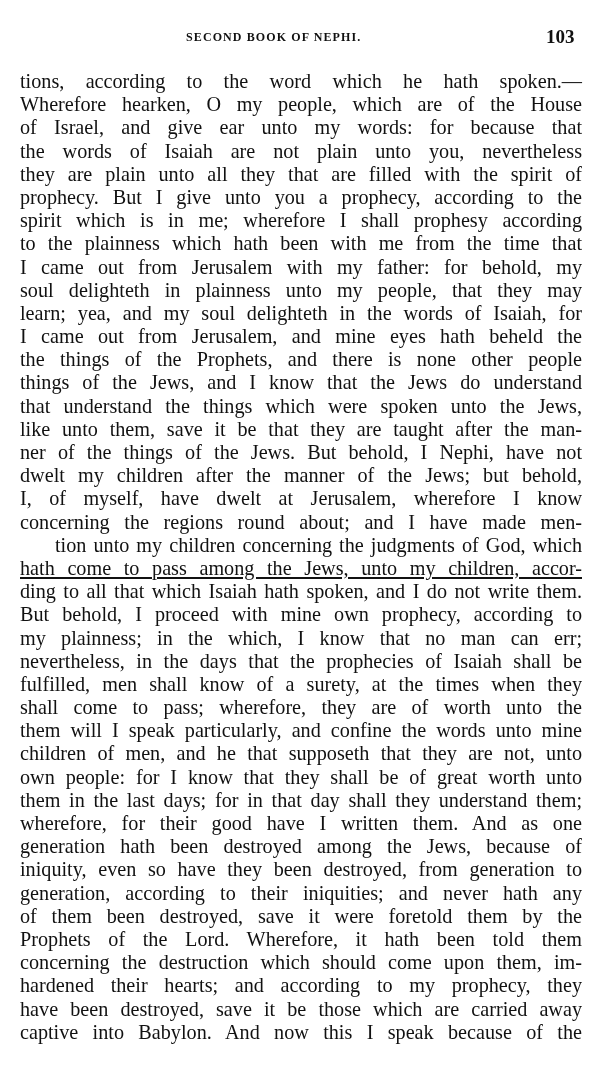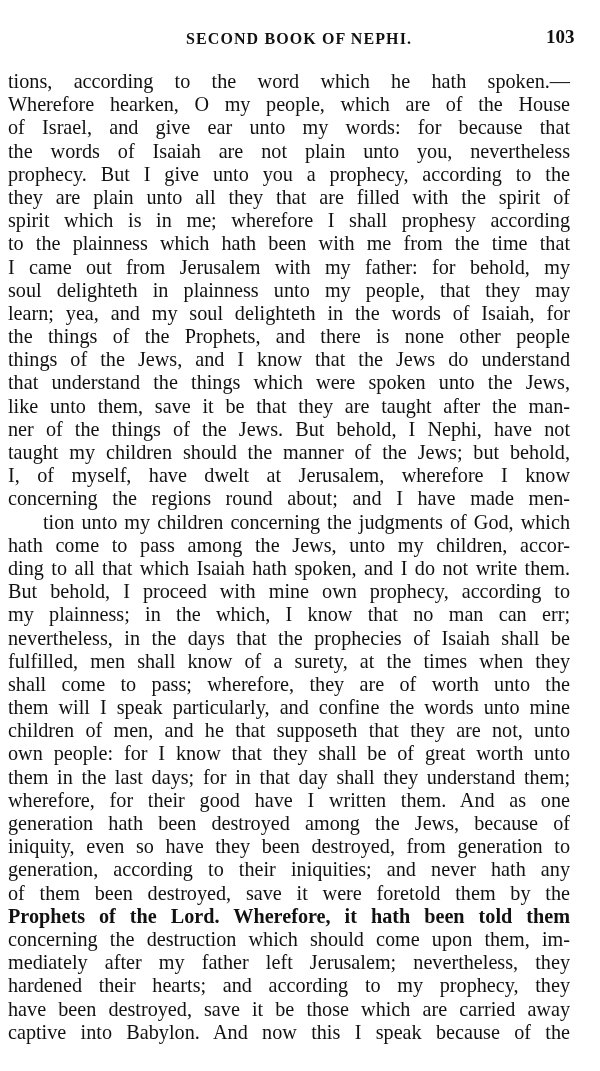--- a/index.html
+++ b/index.html
@@ -19,37 +19,37 @@
     position: absolute;
     top: 26px;
     left: 0;
     width: 600px;
     height: 24px;
   }
   .running-head {
     position: absolute;
     left: 186px;
     top: 4px;
-    font-size: 16px;
+    font-size: 12px;
     font-weight: bold;
     letter-spacing: 1.1px;
     white-space: nowrap;
   }
   .page-number {
     position: absolute;
     left: 546px;
     top: 0px;
     font-size: 19px;
     font-weight: bold;
     white-space: nowrap;
   }
   .body-text {
     position: absolute;
     top: 70px;
-    left: 8px;
+    left: 20px;
     width: 562px;
   }
   .line {
     height: 23.2px;
     line-height: 23.2px;
     font-size: 20.2px;
     white-space: nowrap;
     text-align: justify;
     text-align-last: justify;
     overflow: visible;
@@ -64,51 +64,51 @@
 <div class="header">
   <span class="running-head">SECOND BOOK OF NEPHI.</span>
   <span class="page-number">103</span>
 </div>
 
 <div class="body-text">
   <div class="line"><span style="white-space: nowrap; word-spacing: 0px;">tions, according to the word which he hath spoken.—</span></div>
   <div class="line"><span style="white-space: nowrap; word-spacing: 0px;">Wherefore hearken, O my people, which are of the House</span></div>
   <div class="line"><span style="white-space: nowrap; word-spacing: 0px;">of Israel, and give ear unto my words: for because that</span></div>
   <div class="line"><span style="white-space: nowrap; word-spacing: 0px;">the words of Isaiah are not plain unto you, nevertheless</span></div>
+  <div class="line"><span style="white-space: nowrap; word-spacing: 0px;">they are plain unto all they that are filled with the spirit of</span></div>
   <div class="line"><span style="white-space: nowrap; word-spacing: 0px;">prophecy.  But I give unto you a prophecy, according to the</span></div>
-  <div class="line"><span style="white-space: nowrap; word-spacing: 0px;">they are plain unto all they that are filled with the spirit of</span></div>
   <div class="line"><span style="white-space: nowrap; word-spacing: 0px;">spirit which is in me; wherefore I shall prophesy according</span></div>
   <div class="line"><span style="white-space: nowrap; word-spacing: 0px;">to the plainness which hath been with me from the time that</span></div>
   <div class="line"><span style="white-space: nowrap; word-spacing: 0px;">I came out from Jerusalem with my father: for behold, my</span></div>
   <div class="line"><span style="white-space: nowrap; word-spacing: 0px;">soul delighteth in plainness unto my people, that they may</span></div>
   <div class="line"><span style="white-space: nowrap; word-spacing: 0px; margin-top: 28px;">learn; yea, and my soul delighteth in the words of Isaiah, for</span></div>
+  <div class="line"><span style="white-space: nowrap; word-spacing: 0px;">I came out from Jerusalem, and mine eyes hath beheld the</span></div>
   <div class="line"><span style="white-space: nowrap; word-spacing: 0px;">the things of the Prophets, and there is none other people</span></div>
   <div class="line"><span style="white-space: nowrap; word-spacing: 0px;">things of the Jews, and I know that the Jews do understand</span></div>
   <div class="line"><span style="white-space: nowrap; word-spacing: 0px;">that understand the things which were spoken unto the Jews,</span></div>
   <div class="line"><span style="white-space: nowrap; word-spacing: 0px;">like unto them, save it be that they are taught after the man-</span></div>
   <div class="line"><span style="white-space: nowrap; word-spacing: 0px;">ner of the things of the Jews.  But behold, I Nephi, have not</span></div>
-  <div class="line"><span style="white-space: nowrap; word-spacing: 0px;">taught my children should the manner of the Jews; but behold,</span></div>
+  <div class="line"><span style="white-space: nowrap; word-spacing: 0px;">dwelt my children after the manner of the Jews; but behold,</span></div>
   <div class="line"><span style="white-space: nowrap; word-spacing: 0px;">I, of myself, have dwelt at Jerusalem, wherefore I know</span></div>
   <div class="line"><span style="white-space: nowrap; word-spacing: 0px;">concerning the regions round about; and I have made men-</span></div>
   <div class="line"><span style="white-space: nowrap; word-spacing: 0px; margin-left: 35px;">tion unto my children concerning the judgments of God, which</span></div>
-  <div class="line"><span style="white-space: nowrap; word-spacing: 0px;">hath come to pass among the Jews, unto my children, accor-</span></div>
+  <div class="line"><span style="white-space: nowrap; word-spacing: 0px; text-decoration: underline;">hath come to pass among the Jews, unto my children, accor-</span></div>
   <div class="line"><span style="white-space: nowrap; word-spacing: 0px;">ding to all that which Isaiah hath spoken, and I do not write them.</span></div>
   <div class="line"><span style="white-space: nowrap; word-spacing: 0px;">But behold, I proceed with mine own prophecy, according to</span></div>
   <div class="line"><span style="white-space: nowrap; word-spacing: 0px;">my plainness; in the which, I know that no man can err;</span></div>
   <div class="line"><span style="white-space: nowrap; word-spacing: 0px;">nevertheless, in the days that the prophecies of Isaiah shall be</span></div>
   <div class="line"><span style="white-space: nowrap; word-spacing: 0px;">fulfilled, men shall know of a surety, at the times when they</span></div>
   <div class="line"><span style="white-space: nowrap; word-spacing: 0px;">shall come to pass; wherefore, they are of worth unto the</span></div>
   <div class="line"><span style="white-space: nowrap; word-spacing: 0px;">them will I speak particularly, and confine the words unto mine</span></div>
   <div class="line"><span style="white-space: nowrap; word-spacing: 0px;">children of men, and he that supposeth that they are not, unto</span></div>
   <div class="line"><span style="white-space: nowrap; word-spacing: 0px;">own people: for I know that they shall be of great worth unto</span></div>
   <div class="line"><span style="white-space: nowrap; word-spacing: 0px;">them in the last days; for in that day shall they understand them;</span></div>
   <div class="line"><span style="white-space: nowrap; word-spacing: 0px;">wherefore, for their good have I written them.  And as one</span></div>
   <div class="line"><span style="white-space: nowrap; word-spacing: 0px;">generation hath been destroyed among the Jews, because of</span></div>
   <div class="line"><span style="white-space: nowrap; word-spacing: 0px;">iniquity, even so have they been destroyed, from generation to</span></div>
   <div class="line"><span style="white-space: nowrap; word-spacing: 0px;">generation, according to their iniquities; and never hath any</span></div>
   <div class="line"><span style="white-space: nowrap; word-spacing: 0px;">of them been destroyed, save it were foretold them by the</span></div>
-  <div class="line"><span style="white-space: nowrap; word-spacing: 0px; font-weight: bold;">Prophets of the Lord.  Wherefore, it hath been told them</span></div>
+  <div class="line"><span style="white-space: nowrap; word-spacing: 0px;">Prophets of the Lord.  Wherefore, it hath been told them</span></div>
   <div class="line"><span style="white-space: nowrap; word-spacing: 0px;">concerning the destruction which should come upon them, im-</span></div>
-  <div class="line"><span style="white-space: nowrap; word-spacing: 0px;">mediately after my father left Jerusalem; nevertheless, they</span></div>
   <div class="line"><span style="white-space: nowrap; word-spacing: 0px;">hardened their hearts; and according to my prophecy, they</span></div>
   <div class="line"><span style="white-space: nowrap; word-spacing: 0px;">have been destroyed, save it be those which are carried away</span></div>
   <div class="line last"><span style="white-space: nowrap; word-spacing: 0px;">captive into Babylon.  And now this I speak because of the</span></div>
 </div>
 
 </body></html>

